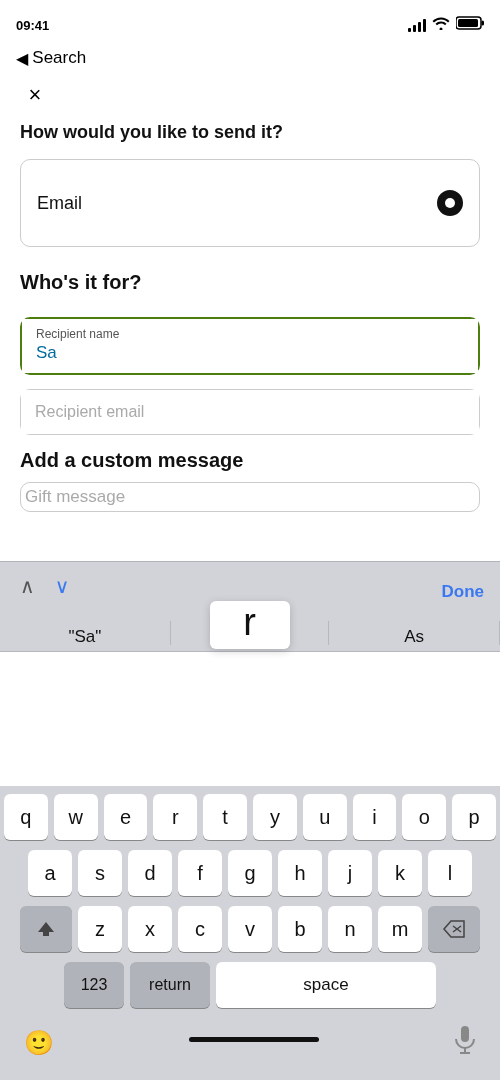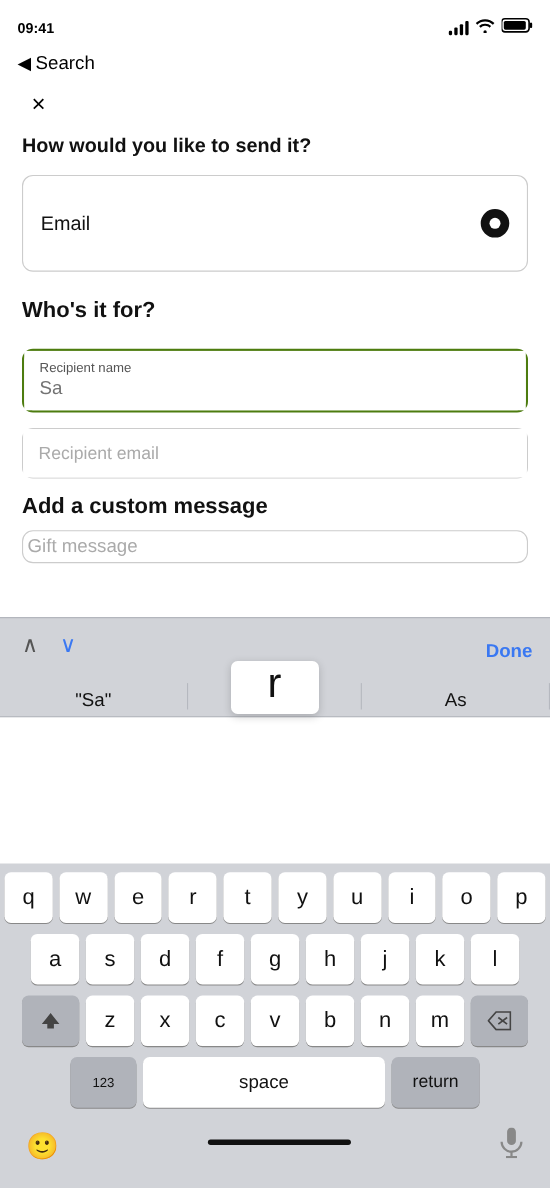--- a/index.html
+++ b/index.html
@@ -125,21 +125,21 @@
       font-weight: 700;
       color: #111;
       margin-bottom: 23px;
     }
     .input-field {
       width: 100%;
       border: none;
       outline: none;
       padding: 12px 14px;
       font-size: 17px;
-      color: #737373;
+      color: #0369a1;
       background: #fff;
     }
     .input-field::placeholder {
       color: #aaa;
       font-size: 16px;
     }
     .input-field-label {
       font-size: 12px;
       color: #555;
       padding: 8px 14px 0;
@@ -292,21 +292,21 @@
     }
     .key.space-key {
       background: #fff;
       flex: 5;
       max-width: 220px;
       font-size: 17px;
       color: #111;
     }
     .key.numbers-key {
       background: #b0b3ba;
-      font-size: 12px;
+      font-size: 16px;
       flex: 1.5;
       max-width: 60px;
     }
     .key.return-key {
       background: #b0b3ba;
       font-size: 16px;
       flex: 1.5;
       max-width: 80px;
     }
     .key.backspace-key {
@@ -470,22 +470,22 @@
       <svg width="22" height="18" viewBox="0 0 22 18">
           <path d="M8 1L1 9l7 8h13V1H8z" fill="none" stroke="#444" stroke-width="1.5"></path>
           <line x1="10" y1="6" x2="18" y2="12" stroke="#444" stroke-width="1.5"></line>
           <line x1="18" y1="6" x2="10" y2="12" stroke="#444" stroke-width="1.5"></line>
         </svg>
     </div>
   </div>
 
   <div class="key-row">
     <div class="key numbers-key special">123</div>
+    <div class="key return-key special">return</div>
     <div class="key space-key">space</div>
-    <div class="key return-key special">return</div>
   </div>
 
   <div class="emoji-mic-bar">
     <span class="emoji-icon">🙂</span>
     <div class="home-indicator"></div>
     <span class="mic-icon">
       <svg width="22" height="28" viewBox="0 0 22 28">
         <rect x="7" y="0" width="8" height="16" rx="4" fill="#888"></rect>
         <path d="M2 13a9 9 0 0 0 18 0" fill="none" stroke="#888" stroke-width="2"></path>
         <line x1="11" y1="22" x2="11" y2="27" stroke="#888" stroke-width="2"></line>

